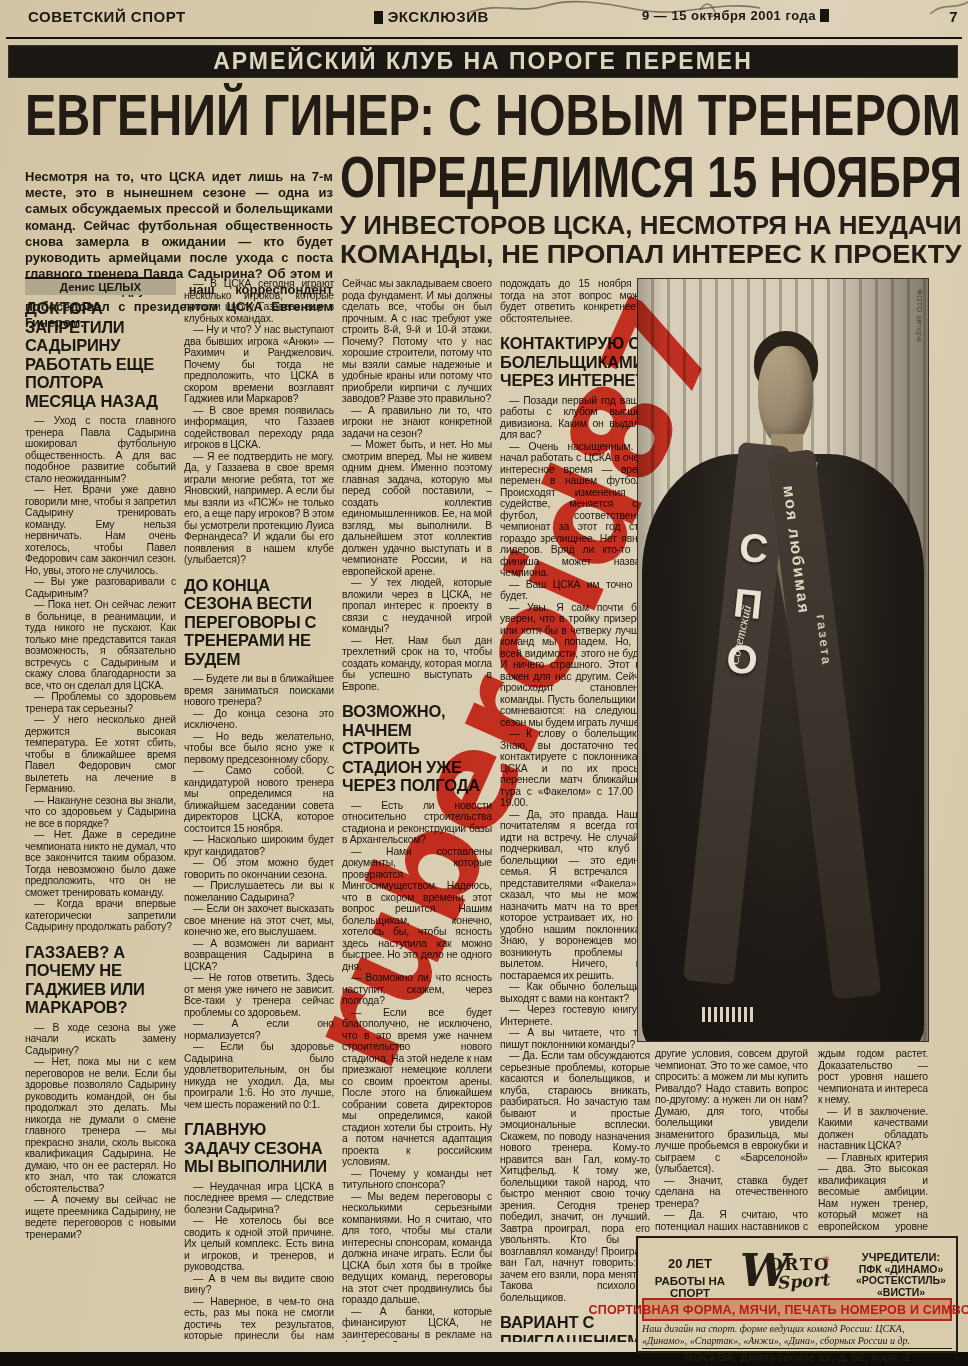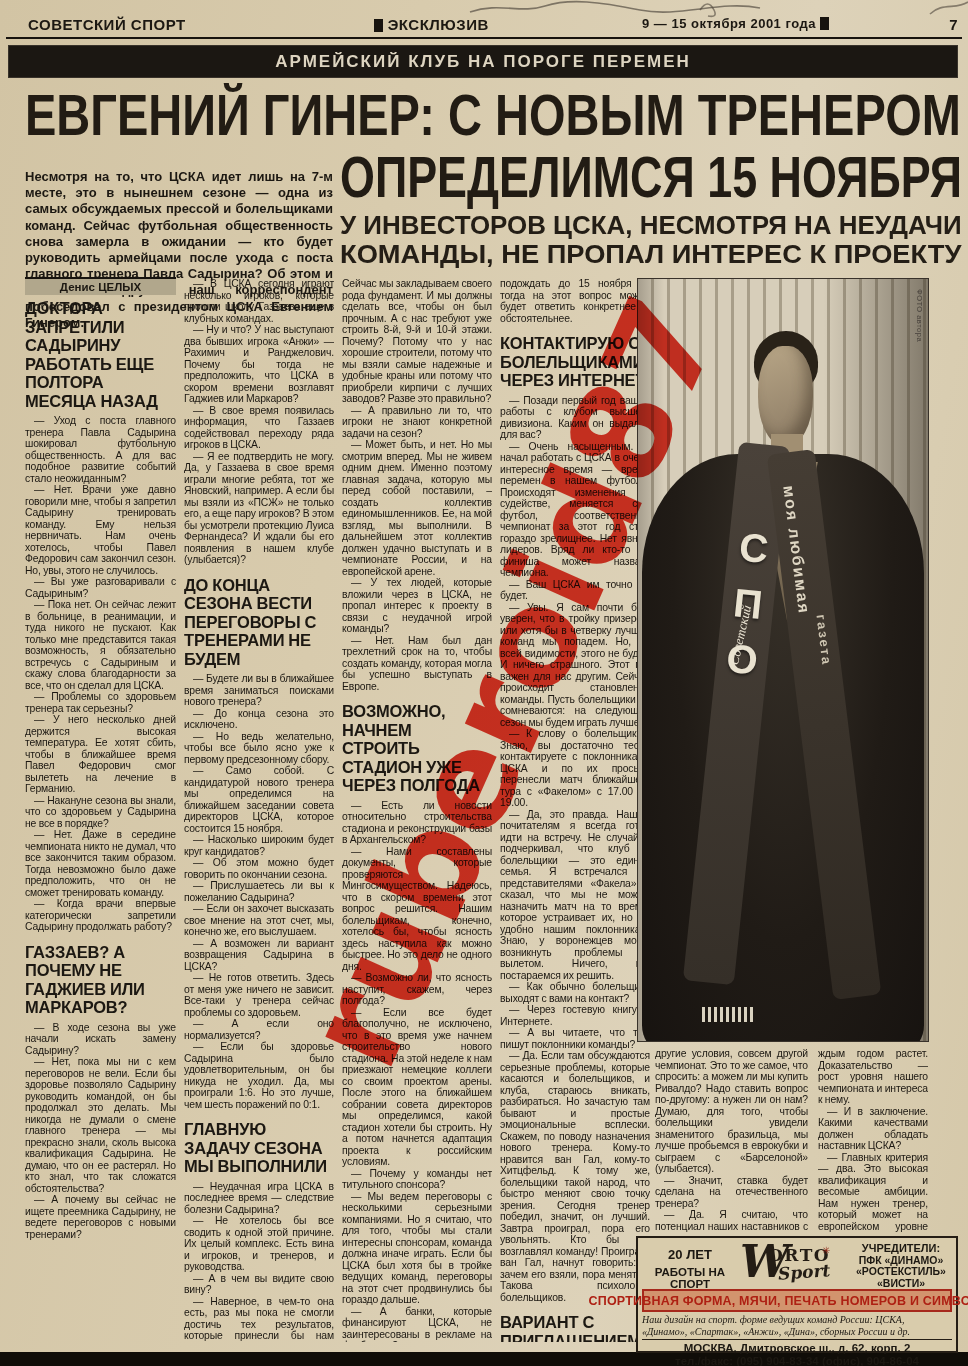--- a/index.html
+++ b/index.html
@@ -1,27 +1,27 @@
 <!DOCTYPE html>
 <html lang="ru"><head>
 <meta charset="utf-8">
 <style>
   html,body{margin:0;padding:0;}
   body{width:968px;height:1366px;overflow:hidden;background:#4a443a;}
   #page{position:relative;width:968px;height:1366px;overflow:hidden;
         background:linear-gradient(100deg,#d2c4a4 0%,#d8cbad 35%,#ddd2b9 68%,#d5c8a9 100%);
         font-family:"Liberation Sans",sans-serif;color:#1c1812;}
   
-  .hdr-text{position:absolute;top:16px;font-weight:bold;font-size:15px;letter-spacing:.5px;text-align:right;}
+  .hdr-text{position:absolute;top:8px;font-weight:bold;font-size:15px;letter-spacing:.5px;text-align:right;}
   .hdr-rule{position:absolute;left:6px;right:6px;top:37px;height:1.5px;background:#17130e;}
   .sq{display:inline-block;width:9px;height:13px;background:#17130e;vertical-align:-2px;}
   .kicker{position:absolute;left:8px;right:10px;top:45px;height:33px;background:#1b1712;
           display:flex;align-items:center;justify-content:center;
           box-shadow:inset 0 0 0 1px #38322a;}
-  .kicker span{color:#ddd4c0;font-weight:bold;font-size:17px;letter-spacing:2px;}
+  .kicker span{color:#ddd4c0;font-weight:bold;font-size:23px;letter-spacing:2px;}
   
   .fitw{overflow:visible;white-space:nowrap;}
   .fitw>span{display:inline-block;transform-origin:0 50%;}
   .h1a{position:absolute;left:25px;top:84px;width:936px;font-weight:bold;font-size:58px;line-height:62px;color:#221c14;}
   .h1b{position:absolute;left:340px;top:147px;width:622px;font-weight:bold;font-size:57px;line-height:60px;color:#221c14;}
   .sub{position:absolute;left:340px;width:622px;font-weight:bold;font-size:26px;line-height:28px;color:#241e16;}
   .intro{position:absolute;left:25px;top:169px;width:308px;font-weight:bold;font-size:13px;line-height:16.2px;text-align:justify;}
   .byline{position:absolute;left:25px;top:277px;width:151px;height:16px;background:#b1a78c;
           border-top:2px solid #17130e;display:flex;align-items:center;justify-content:center;
           font-weight:bold;font-size:11.5px;}
@@ -67,21 +67,21 @@
               letter-spacing:2px;color:#cfc6b2;}
   .fringe{position:absolute;left:22%;bottom:2.5%;width:18%;height:2%;
           background:repeating-linear-gradient(90deg,#d9d2c0 0 3px,rgba(0,0,0,0) 3px 6px);}
   .credit{position:absolute;top:10px;right:4px;writing-mode:vertical-rl;font-size:7.5px;color:#46403a;letter-spacing:.5px;}
   
   .wm{position:absolute;left:62px;top:602px;width:900px;height:160px;line-height:160px;text-align:center;
       transform:rotate(-66deg);transform-origin:50% 50%;font-family:"DejaVu Sans",sans-serif;font-weight:bold;
       font-size:132px;color:rgba(223,30,14,.88);mix-blend-mode:multiply;pointer-events:none;z-index:50;}
   
   .ad{position:absolute;left:636px;top:1236px;width:322px;height:117px;border:2px solid #241d15;
-      background:#d9ccac;padding:4px 4px;box-sizing:border-box;z-index:5;}
+      background:#d9ccac;padding:13px 4px;box-sizing:border-box;z-index:5;}
   .ad-row1{display:flex;height:46px;}
   .ad-years{width:96px;text-align:center;font-weight:bold;padding-top:5px;}
   .ad-years .y1{font-size:13px;}
   .ad-years .y2{font-size:11.5px;margin-top:4px;}
   .ad-logo{position:relative;width:112px;height:46px;font-family:"DejaVu Serif",serif;color:#241d15;}
   .ad-logo .w{position:absolute;left:2px;top:-6px;font-style:italic;font-weight:bold;font-size:44px;}
   .ad-logo .orto{position:absolute;left:30px;top:3px;font-weight:bold;font-size:17px;letter-spacing:1.5px;}
   .ad-logo .star{position:absolute;left:84px;top:3px;font-size:10px;color:#8a1f12;}
   .ad-logo .sport{position:absolute;left:40px;top:20px;font-style:italic;font-weight:bold;font-size:17px;transform:rotate(-4deg);}
   .ad-founders{flex:1;text-align:center;font-weight:bold;font-size:10.5px;line-height:11.5px;padding-top:1px;}

